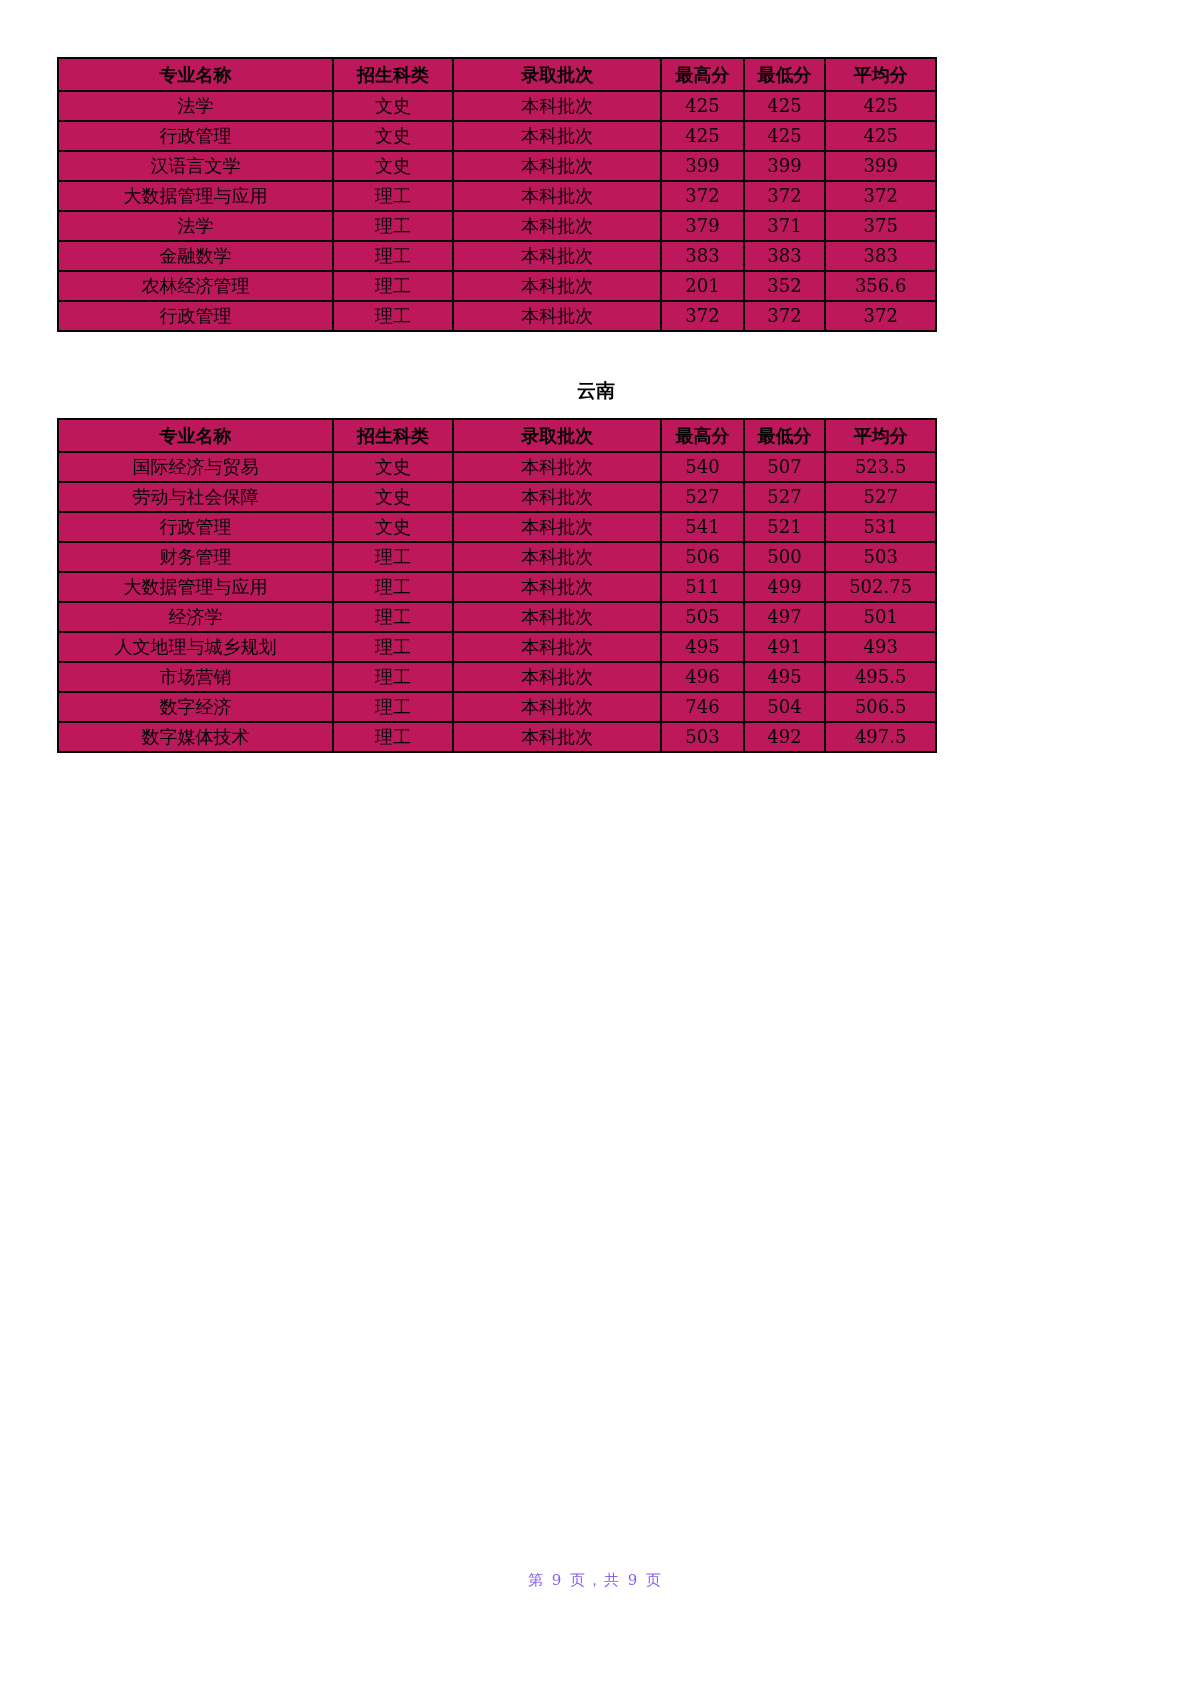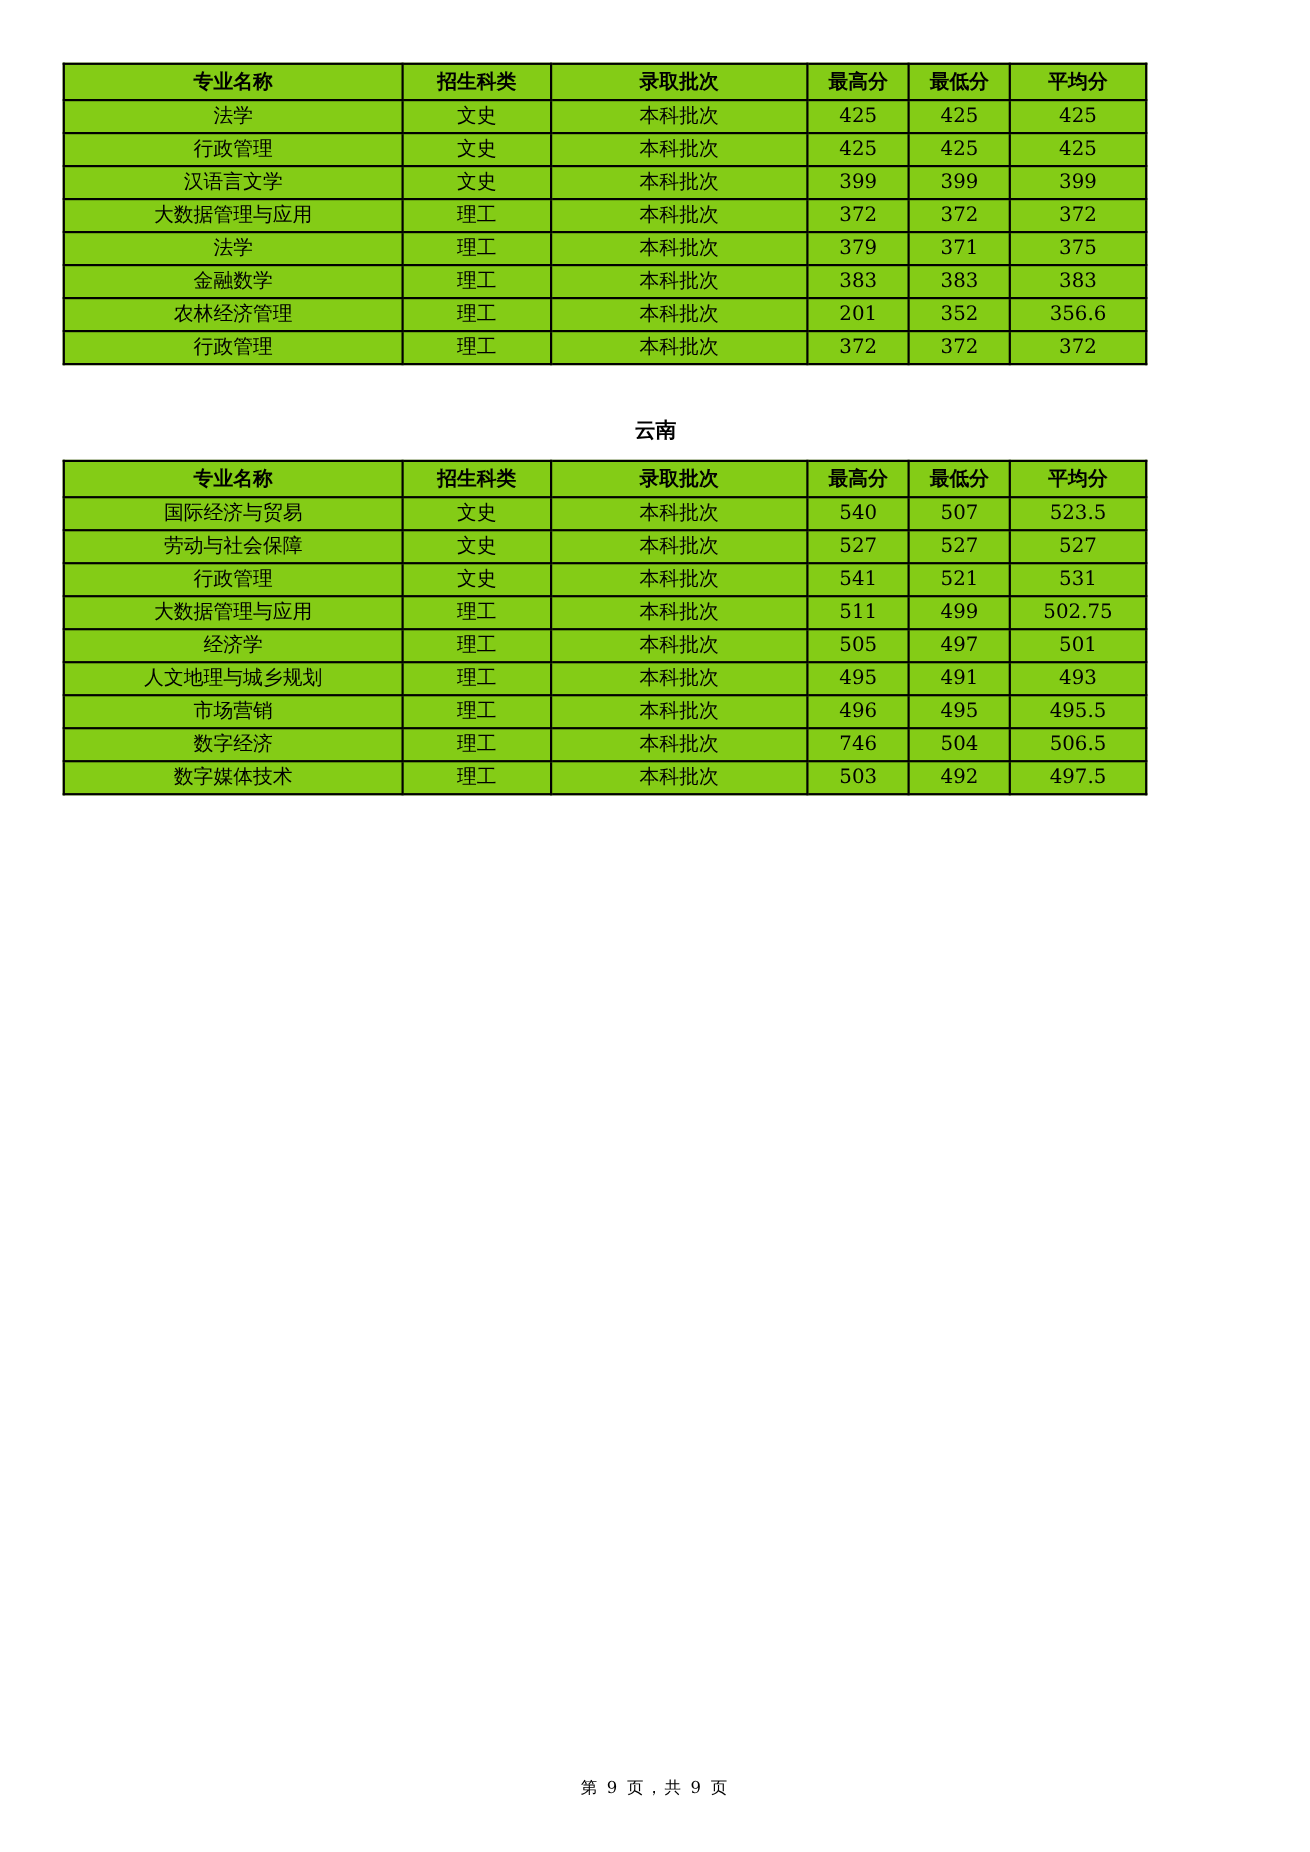--- a/index.html
+++ b/index.html
@@ -8,24 +8,24 @@
     width: 1191px;
     height: 1684px;
     position: relative;
     color: #000000;
     font-family: "DejaVu Serif", "Liberation Serif", serif;
   }
   .page {
     padding: 57px 56px 0 57px;
   }
   table.score-table {
-    width: 986px;
+    width: 880px;
     border-collapse: collapse;
     table-layout: fixed;
-    background: #84cc16;
+    background: #be185d;
   }
   table.score-table th,
   table.score-table td {
     border: 2px solid #000000;
     text-align: center;
     vertical-align: middle;
     font-size: 18px;
     line-height: 1.2;
     padding: 0;
     overflow: hidden;
@@ -50,25 +50,25 @@
     text-align: center;
     font-size: 19px;
     font-weight: bold;
     margin-top: 46px;
     margin-bottom: 14px;
   }
   .page-footer {
     position: absolute;
     left: 0;
     right: 0;
-    top: 1616px;
+    top: 1571px;
     text-align: center;
     font-size: 15px;
     letter-spacing: 2px;
-    color: #000000;
+    color: #8b5cf6;
   }
 </style>
 </head>
 <body>
 
 <main class="page">
 
   <section>
     <table class="score-table">
       <colgroup>
@@ -199,20 +199,28 @@
           </tr>
           <tr>
             <td>行政管理</td>
             <td>文史</td>
             <td>本科批次</td>
             <td>541</td>
             <td>521</td>
             <td>531</td>
           </tr>
           <tr>
+            <td>财务管理</td>
+            <td>理工</td>
+            <td>本科批次</td>
+            <td>506</td>
+            <td>500</td>
+            <td>503</td>
+          </tr>
+          <tr>
             <td>大数据管理与应用</td>
             <td>理工</td>
             <td>本科批次</td>
             <td>511</td>
             <td>499</td>
             <td>502.75</td>
           </tr>
           <tr>
             <td>经济学</td>
             <td>理工</td>

